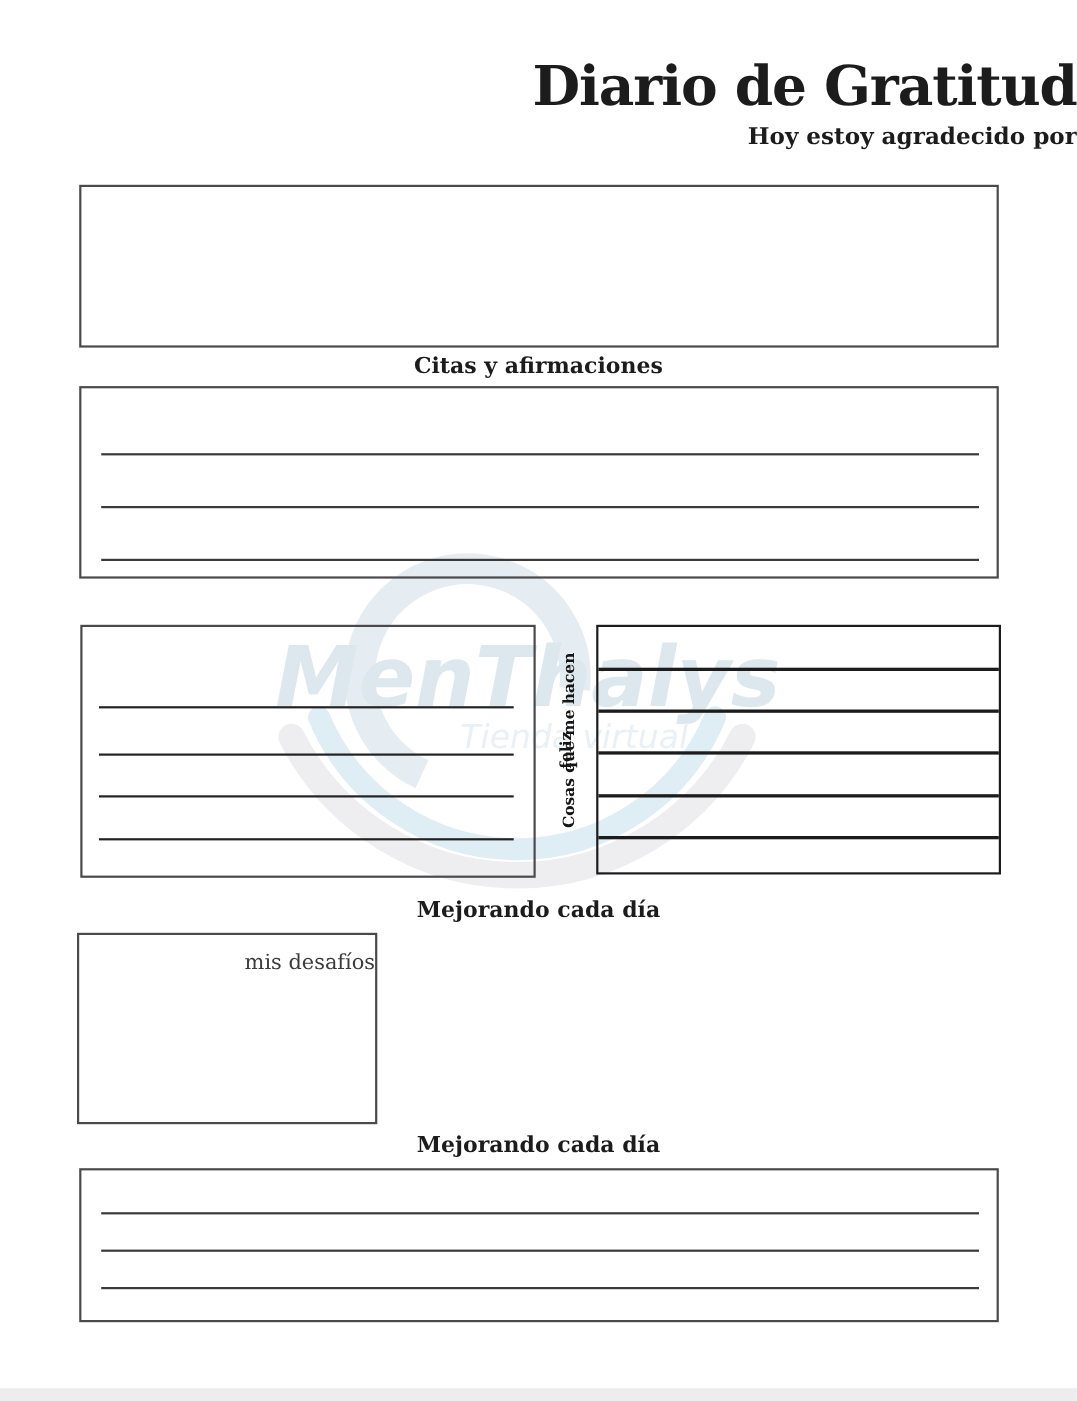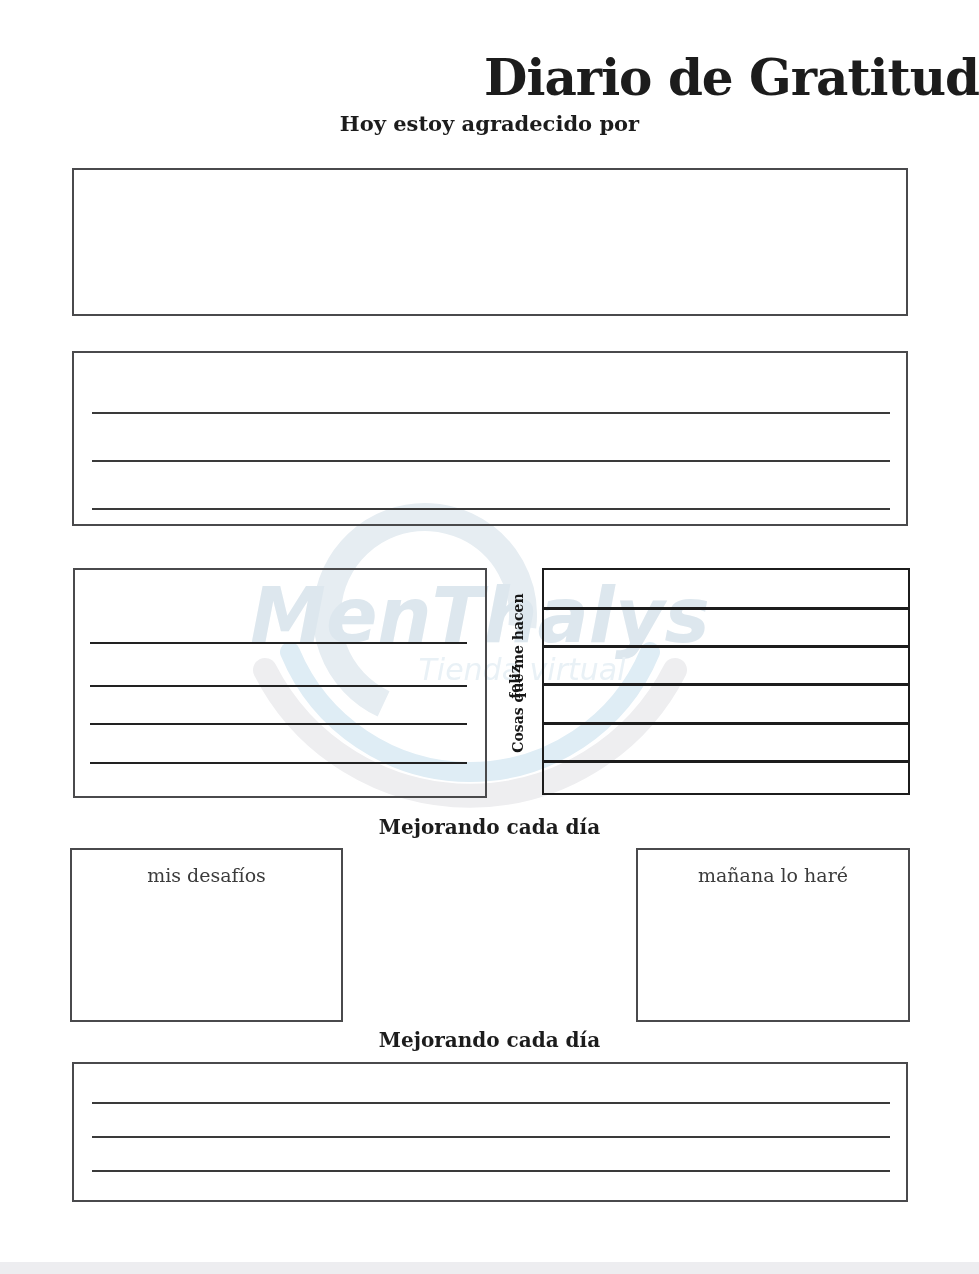--- a/index.html
+++ b/index.html
@@ -11,33 +11,33 @@
     font-family:"DejaVu Serif", serif;
     color:#1c1c1c;
   }
   
   .watermark{position:absolute;left:170px;top:380px;width:640px;height:440px;z-index:0;}
   .wm-brand{font-family:"DejaVu Sans", sans-serif;font-weight:bold;font-style:italic;font-size:76px;}
   .wm-tagline{font-family:"DejaVu Sans", sans-serif;font-style:italic;font-size:30px;}
   
   .abs{position:absolute;z-index:1;}
   .page-title{left:0;top:48px;width:100%;text-align:right;font-size:50px;font-weight:bold;letter-spacing:-1px;}
-  .page-subtitle{left:0;top:111px;width:100%;text-align:center;font-size:21px;font-weight:bold;}
+  .page-subtitle{left:0;top:111px;width:100%;text-align:right;font-size:21px;font-weight:bold;}
   .h-center{left:0;width:100%;text-align:center;font-size:20px;font-weight:bold;}
   .h-quotes{top:320px;}
   .h-improving1{top:815px;}
   .h-improving2{top:1028px;}
   .h-left{left:72px;width:416px;text-align:center;top:534px;font-size:19px;font-weight:bold;}
   
   .box{position:absolute;z-index:1;border:2px solid #4a4a4c;box-sizing:border-box;background:transparent;}
   .wline{position:absolute;left:18px;right:16px;height:2px;background:#3a3a3a;}
   .cline{position:absolute;left:15px;right:18px;height:1.5px;background:#222222;}
   .table-box{border:2px solid #1c1c1c;}
   .trow{position:absolute;left:0;right:0;height:3px;background:#1c1c1c;}
-  .mini-label{display:block;padding-top:14px;text-align:center;font-size:19px;color:#3b3b3b;}
+  .mini-label{display:block;padding-top:14px;text-align:right;font-size:19px;color:#3b3b3b;}
   
   .vlabel{position:absolute;left:503px;top:598px;width:30px;height:150px;z-index:1;}
   .vmain,.voverlap{
     position:absolute;left:50%;top:50%;
     white-space:nowrap;
     font-size:14px;font-weight:bold;color:#161616;
   }
   .vmain{transform:translate(-50%,-50%) rotate(-90deg);}
   .voverlap{transform:translate(-50%,-50%) rotate(-90deg) translate(-9px,-3px);}
   
@@ -54,20 +54,21 @@
     <circle cx="255" cy="235" r="98" fill="none" stroke-width="28" stroke-dasharray="430 186" transform="rotate(115 255 235)" stroke="#e6edf2"></circle>
     <text class="wm-brand" x="310" y="262" text-anchor="middle" fill="#dde7ee">MenThalys</text>
     <text class="wm-tagline" x="352" y="300" text-anchor="middle" fill="#e9f1f6">Tienda virtual</text>
   </svg>
 
   <div class="abs page-title">Diario de Gratitud</div>
   <div class="abs page-subtitle">Hoy estoy agradecido por</div>
 
   <div class="box" style="left:72px;top:168px;width:836px;height:148px;"></div>
 
+  <div class="abs h-center h-quotes">Citas y afirmaciones</div>
   <div class="box" style="left:72px;top:351px;width:836px;height:175px;">
     <div class="wline" style="top:59px;"></div>
     <div class="wline" style="top:107px;"></div>
     <div class="wline" style="top:155px;"></div>
   </div>
 
   <div class="box" style="left:73px;top:568px;width:414px;height:230px;">
     <div class="cline" style="top:72px;"></div>
     <div class="cline" style="top:115px;"></div>
     <div class="cline" style="top:153px;"></div>
@@ -85,23 +86,20 @@
     <div class="trow" style="top:113px;"></div>
     <div class="trow" style="top:152px;"></div>
     <div class="trow" style="top:190px;"></div>
   </div>
 
   <div class="abs h-center h-improving1">Mejorando cada día</div>
 
   <div class="box" style="left:70px;top:848px;width:273px;height:174px;">
     <span class="mini-label">mis desafíos</span>
   </div>
-  <div class="box" style="left:636px;top:848px;width:274px;height:174px;">
-    <span class="mini-label">mañana lo haré</span>
-  </div>
 
   <div class="abs h-center h-improving2">Mejorando cada día</div>
   <div class="box" style="left:72px;top:1062px;width:836px;height:140px;">
     <div class="wline" style="top:38px;"></div>
     <div class="wline" style="top:72px;"></div>
     <div class="wline" style="top:106px;"></div>
   </div>
 
   <div class="footer-bar"></div>
 

